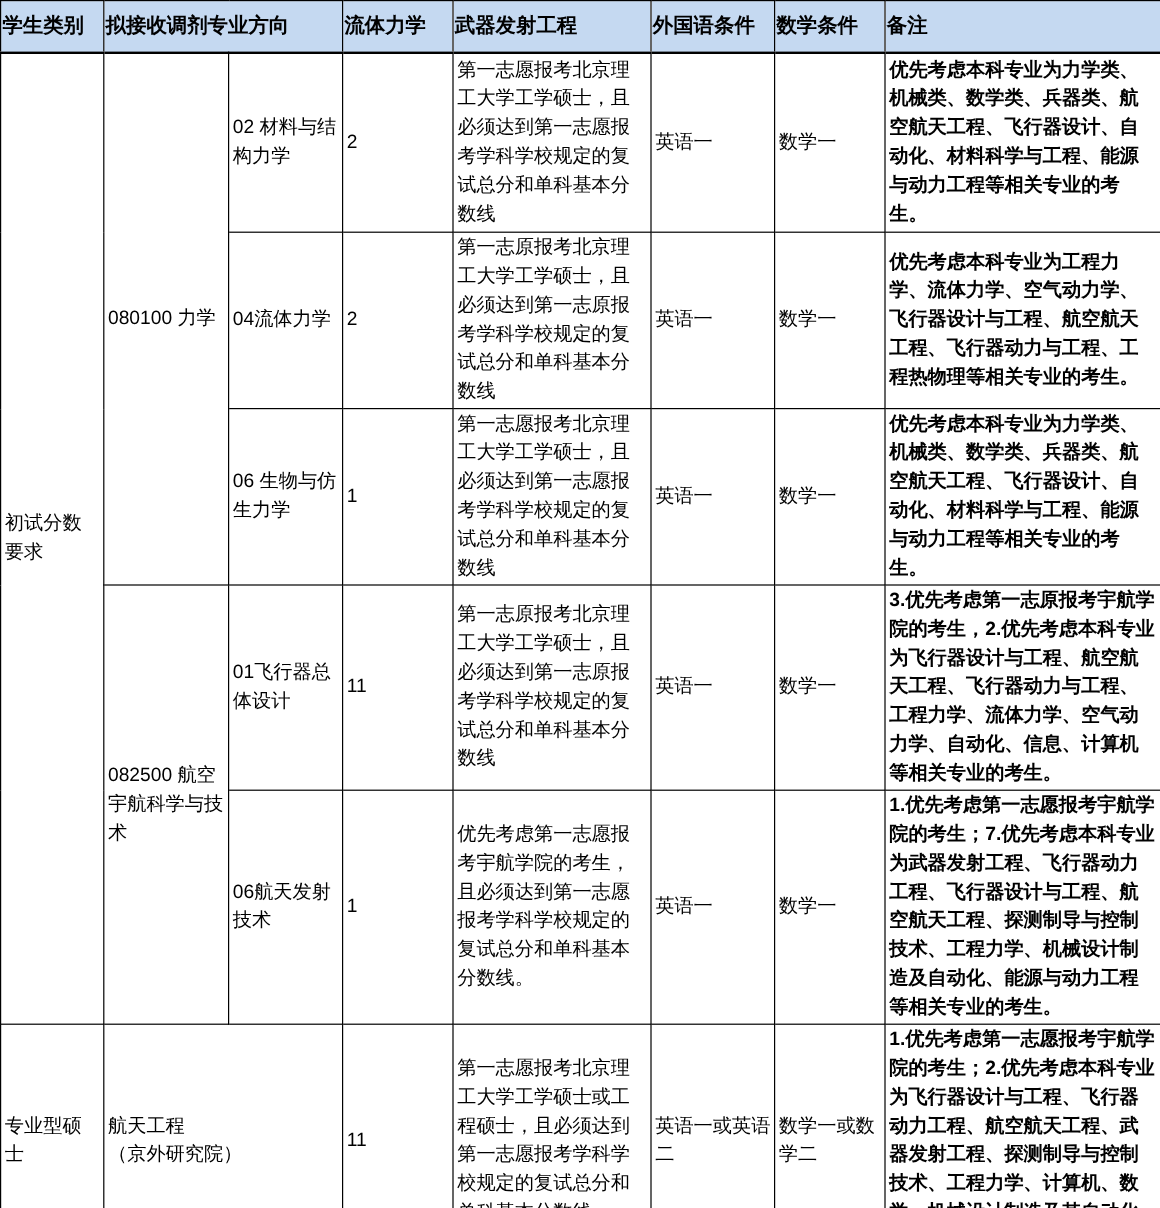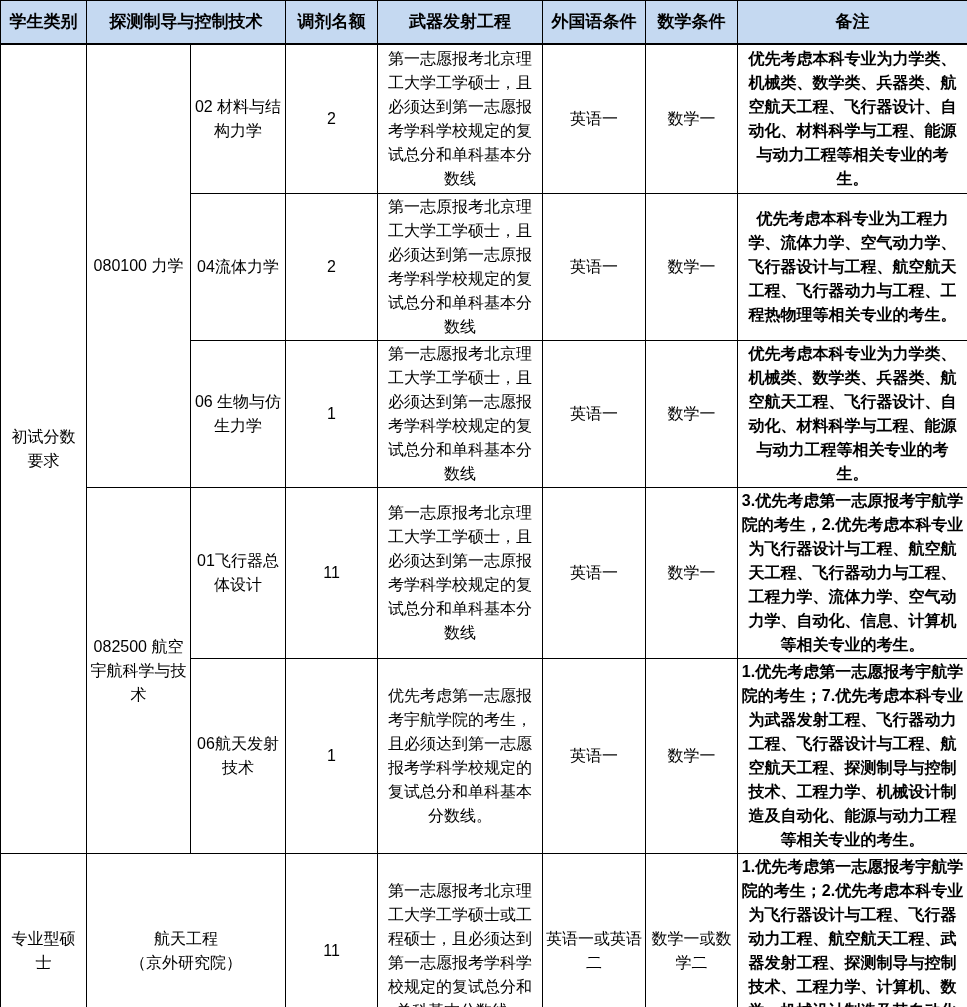--- a/index.html
+++ b/index.html
@@ -14,21 +14,21 @@
   }
   table.transfer-table {
     border-collapse: collapse;
     table-layout: fixed;
     width: 967px;
     height: 1007px;
   }
   table.transfer-table th,
   table.transfer-table td {
     border: 1px solid #000000;
-    text-align: center;
+    text-align: left;
     vertical-align: middle;
     font-size: 16px;
     line-height: 24px;
     padding: 1px 3px;
     overflow: hidden;
     word-break: break-all;
   }
   table.transfer-table th {
     background: #C5D9F1;
     font-weight: bold;
@@ -57,22 +57,22 @@
     <col style="width:95px">
     <col style="width:92px">
     <col style="width:165px">
     <col style="width:103px">
     <col style="width:92px">
     <col style="width:230px">
   </colgroup>
   <thead>
     <tr class="header-row">
       <th>学生类别</th>
-      <th colspan="2">探测制导与控制技术</th>
-      <th>调剂名额</th>
+      <th colspan="2">拟接收调剂专业方向</th>
+      <th>流体力学</th>
       <th>武器发射工程</th>
       <th>外国语条件</th>
       <th>数学条件</th>
       <th>备注</th>
     </tr>
   </thead>
   <tbody>
     <tr class="r0">
       <td rowspan="5">初试分数要求</td>
       <td rowspan="3">080100 力学</td>

